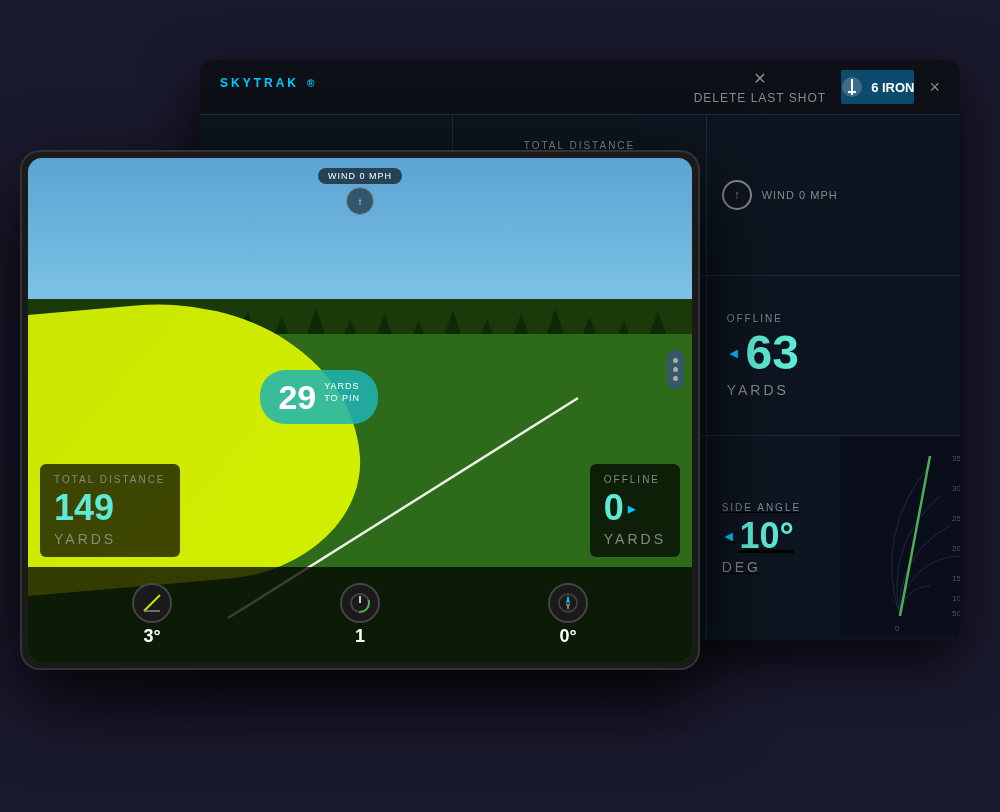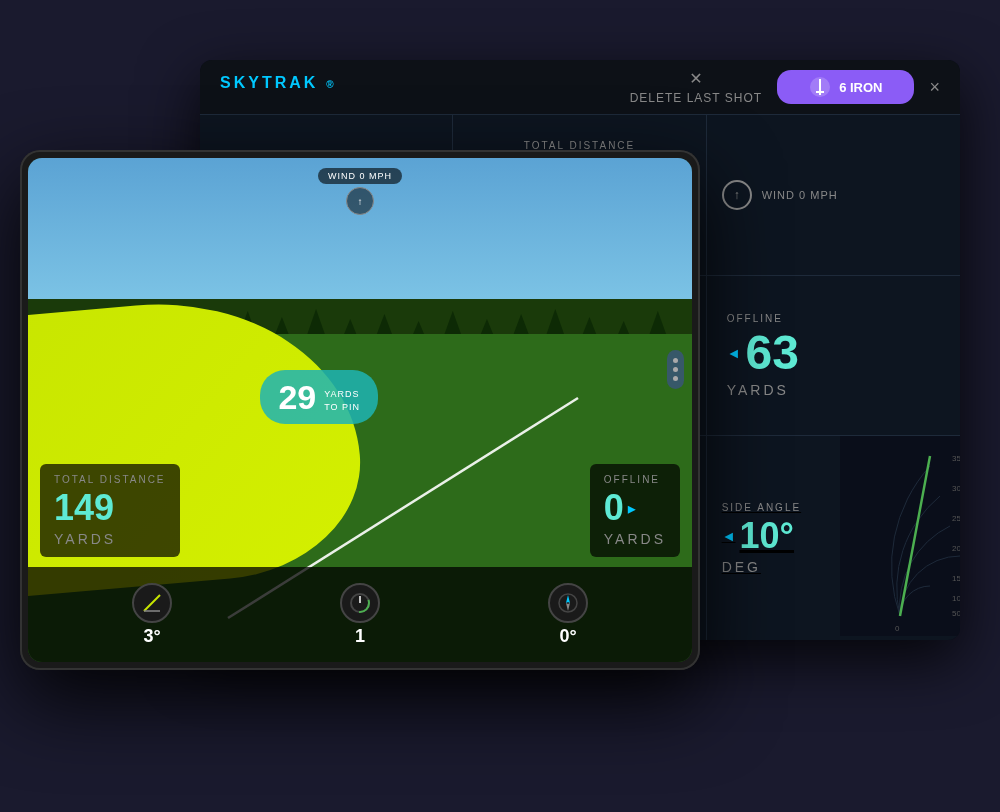--- a/index.html
+++ b/index.html
@@ -41,45 +41,45 @@
 
     .skytrak-logo {
       color: white;
       font-size: 18px;
       font-weight: 700;
       letter-spacing: 3px;
     }
 
     .skytrak-logo span {
       color: #00c8ff;
-      font-size: 16px;
+      font-size: 12px;
       vertical-align: super;
     }
 
     .header-actions {
       display: flex;
       align-items: center;
       gap: 15px;
     }
 
     .delete-btn {
       display: flex;
       flex-direction: column;
       align-items: center;
       color: #888;
       font-size: 10px;
       gap: 3px;
       cursor: pointer;
     }
 
     .club-btn {
-      background: #8b5cf6;
-      color: white;
-      padding: 6px 32px;
-      border-radius: 14px;
+      background: #0c4a6e;
+      color: white;
+      padding: 6px 0;
+      border-radius: 2px;
       display: flex;
       align-items: center;
       gap: 8px;
       font-size: 13px;
       font-weight: 600;
     }
 
     .close-x {
       color: #888;
       font-size: 18px;
@@ -374,21 +374,21 @@
 
     
     .yards-to-pin {
       position: absolute;
       top: 42%;
       left: 35%;
       background: rgba(30, 180, 180, 0.85);
       border-radius: 25px;
       padding: 10px 18px;
       display: flex;
-      align-items: flex-end;
+      align-items: flex-start;
       gap: 8px;
     }
 
     .yards-num {
       color: white;
       font-size: 34px;
       font-weight: 900;
       line-height: 1;
     }
 

